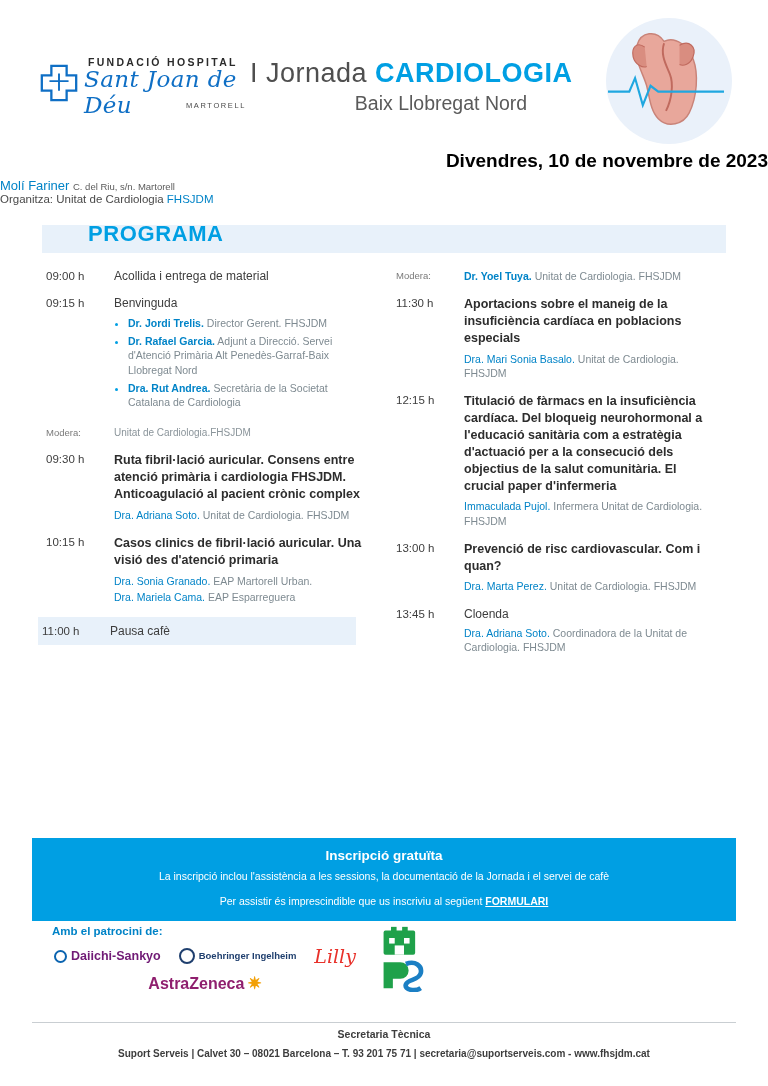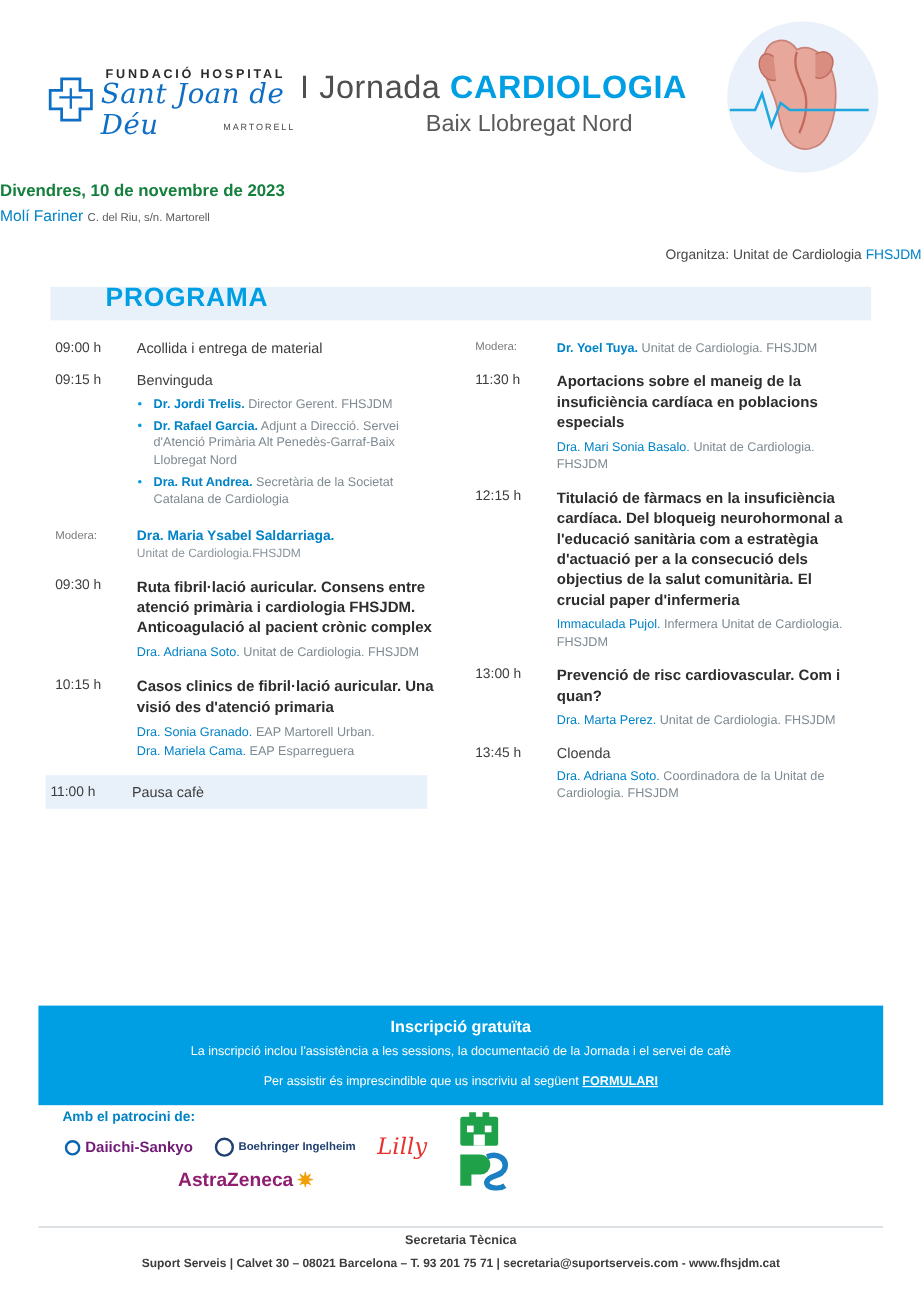--- a/index.html
+++ b/index.html
@@ -96,41 +96,41 @@
   }
   .sub-title {
     font-size: 19.5px;
     color: #5a5a5a;
     text-align: center;
     margin-top: 3px;
     padding-right: 18px;
   }
 
   .date-line {
-    text-align: left;
-    font-size: 14px;
-    font-weight: bold;
-    color: #15803d;
+    text-align: right;
+    font-size: 19px;
+    font-weight: bold;
+    color: #000000;
     margin-top: 10px;
   }
   .venue-line {
     text-align: left;
     font-size: 13px;
     color: #0083c7;
     margin-top: 6px;
   }
   .venue-line .small {
     font-size: 9.5px;
     color: #5b5b5b;
   }
   .org-line {
-    text-align: right;
+    text-align: left;
     font-size: 11.5px;
     color: #4a4a4a;
-    margin-top: 20px;
+    margin-top: 0;
   }
   .org-line .accent { color: #0083c7; }
 
   
   .programa-bar {
     margin: 20px 42px 0 42px;
     background: #e8f1fa;
     height: 28px;
     position: relative;
   }
@@ -428,21 +428,20 @@
           <li><b>Dr. Jordi Trelis.</b> <span class="role">Director Gerent. FHSJDM</span></li>
           <li><b>Dr. Rafael Garcia.</b> <span class="role">Adjunt a Direcció. Servei d'Atenció Primària Alt Penedès-Garraf-Baix Llobregat Nord</span></li>
           <li><b>Dra. Rut Andrea.</b> <span class="role">Secretària de la Societat Catalana de Cardiologia</span></li>
         </ul>
       </div>
     </div>
 
     <div class="row">
       <div class="time moder">Modera:</div>
       <div class="content">
-        <div class="moder-name">Dra. Maria Ysabel Saldarriaga.</div>
         <div class="moder-aff">Unitat de Cardiologia.FHSJDM</div>
       </div>
     </div>
 
     <div class="row">
       <div class="time">09:30 h</div>
       <div class="content">
         <div class="talk-title">Ruta fibril·lació auricular. Consens entre atenció primària i cardiologia FHSJDM. Anticoagulació al pacient crònic complex</div>
         <div class="speaker"><span>Dra. Adriana Soto.</span> <span class="role">Unitat de Cardiologia. FHSJDM</span></div>
       </div>

